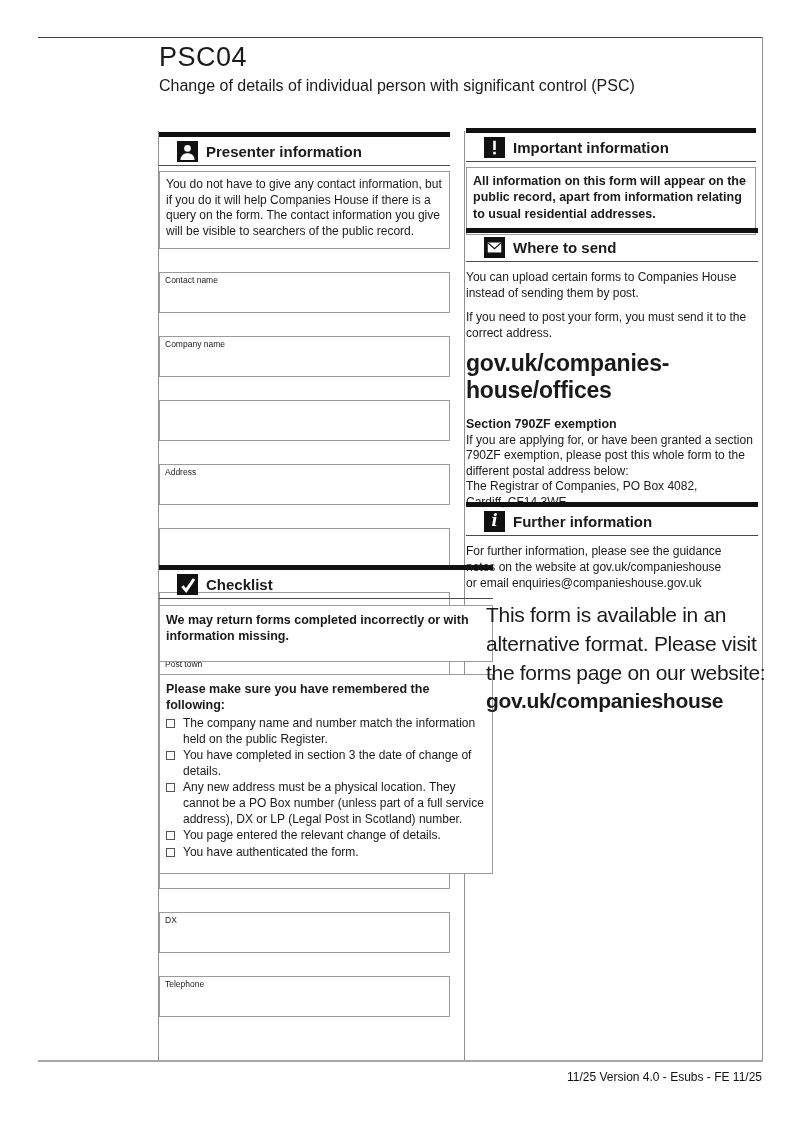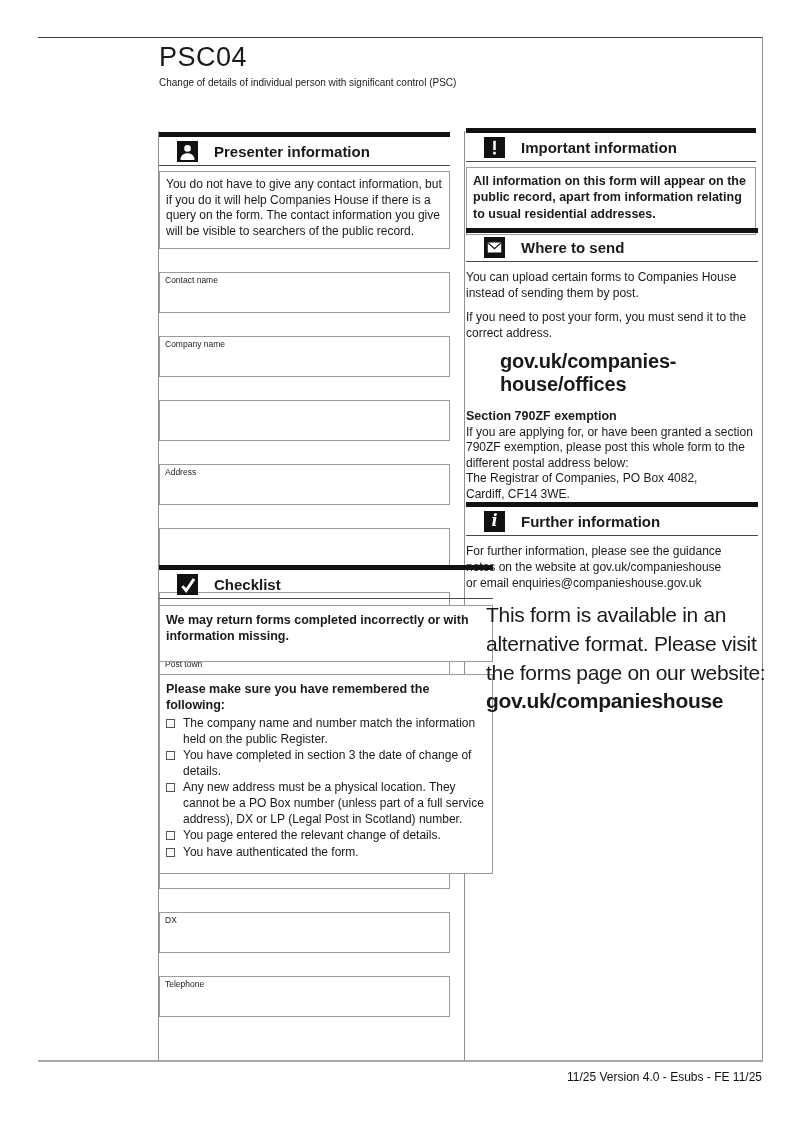--- a/index.html
+++ b/index.html
@@ -11,25 +11,25 @@
   }
   .rule { position: absolute; background: #8f8f8f; }
   #top-rule    { left: 38px;  top: 37px;   width: 725px; height: 1px; background:#3f3f3f; }
   #left-rule   { left: 158px; top: 131px;  width: 1px;   height: 930px; }
   #mid-rule    { left: 464px; top: 131px;  width: 1px;   height: 930px; }
   #right-rule  { left: 762px; top: 37px;   width: 1px;   height: 1024px; }
   #bottom-rule { left: 38px;  top: 1060px; width: 725px; height: 2px; background:#a8a8a8; }
 
   .masthead { position: absolute; left: 159px; top: 42px; width: 600px; }
   .form-code { font-size: 27px; font-weight: 400; letter-spacing: 0.5px; }
-  .form-subtitle { font-size: 10px; margin-top: 4px; }
+  .form-subtitle { font-size: 16px; margin-top: 4px; }
 
   .sec { position: absolute; }
   .sec-bar { height: 5px; background: #111; }
-  .sec-head { display: flex; align-items: center; gap: 16px; padding: 4px 18px 3px; border-bottom: 1px solid #4a4a4a; }
+  .sec-head { display: flex; align-items: center; gap: 8px; padding: 4px 18px 3px; border-bottom: 1px solid #4a4a4a; }
   .sec-icon { width: 21px; height: 21px; background: #111; display: flex; align-items: center; justify-content: center; flex: 0 0 21px; overflow: hidden; }
   .sec-icon svg { display: block; }
   .sec-title { font-weight: bold; font-size: 15px; }
   .info-i { color: #fff; font-family: "DejaVu Serif", serif; font-style: italic; font-weight: bold; font-size: 16px; line-height: 1; padding-bottom: 2px; }
 
   .boxed { border: 1px solid #9b9b9b; background: #fff; }
 
   #presenter { left: 159px; top: 132px; width: 291px; }
   .intro-box { margin-top: 5px; padding: 5px 6px 9px; font-size: 12px; line-height: 1.3; }
   .fields { margin-top: 8px; }
@@ -44,21 +44,21 @@
   .remember-box { margin-top: 12px; padding: 6px 6px 12px; }
   .remember-heading { font-weight: bold; font-size: 12.5px; line-height: 1.3; margin-bottom: 3px; }
   .cl-item { display: flex; gap: 8px; font-size: 12px; line-height: 1.3; margin-bottom: 1px; }
   .cl-box { flex: 0 0 9px; width: 9px; height: 9px; border: 1px solid #555; margin-top: 3px; background: #fff; }
 
   #important { left: 466px; top: 128px; width: 290px; }
   .note-box { margin-top: 5px; padding: 5px 6px 12px; font-weight: bold; font-size: 12.5px; line-height: 1.3; }
 
   #where { left: 466px; top: 228px; width: 292px; }
   .para { font-size: 12px; line-height: 1.3; margin-top: 8px; margin-bottom: 9px; }
-  .offices-url { font-weight: bold; font-size: 20px; letter-spacing: -0.2px; margin: 3px 0 12px; padding-left: 34px; }
+  .offices-url { font-weight: bold; font-size: 23px; letter-spacing: -0.2px; margin: 3px 0 12px; }
   .exemption-heading { font-weight: bold; font-size: 12.5px; line-height: 1.3; }
   .exemption-text, .exemption-address-line { font-size: 12px; line-height: 1.3; }
 
   #further { left: 466px; top: 502px; width: 292px; }
   .further-text { margin-top: 8px; font-size: 12px; line-height: 1.33; }
 
   #altformat { position: absolute; left: 466px; top: 601px; width: 305px; font-size: 21px; line-height: 1.37; letter-spacing: -0.3px; padding-left: 20px; }
   .alt-url { font-weight: bold; }
 
   .footer { position: absolute; left: 460px; top: 1070px; width: 302px; text-align: right; font-size: 12px; color: #111; }

